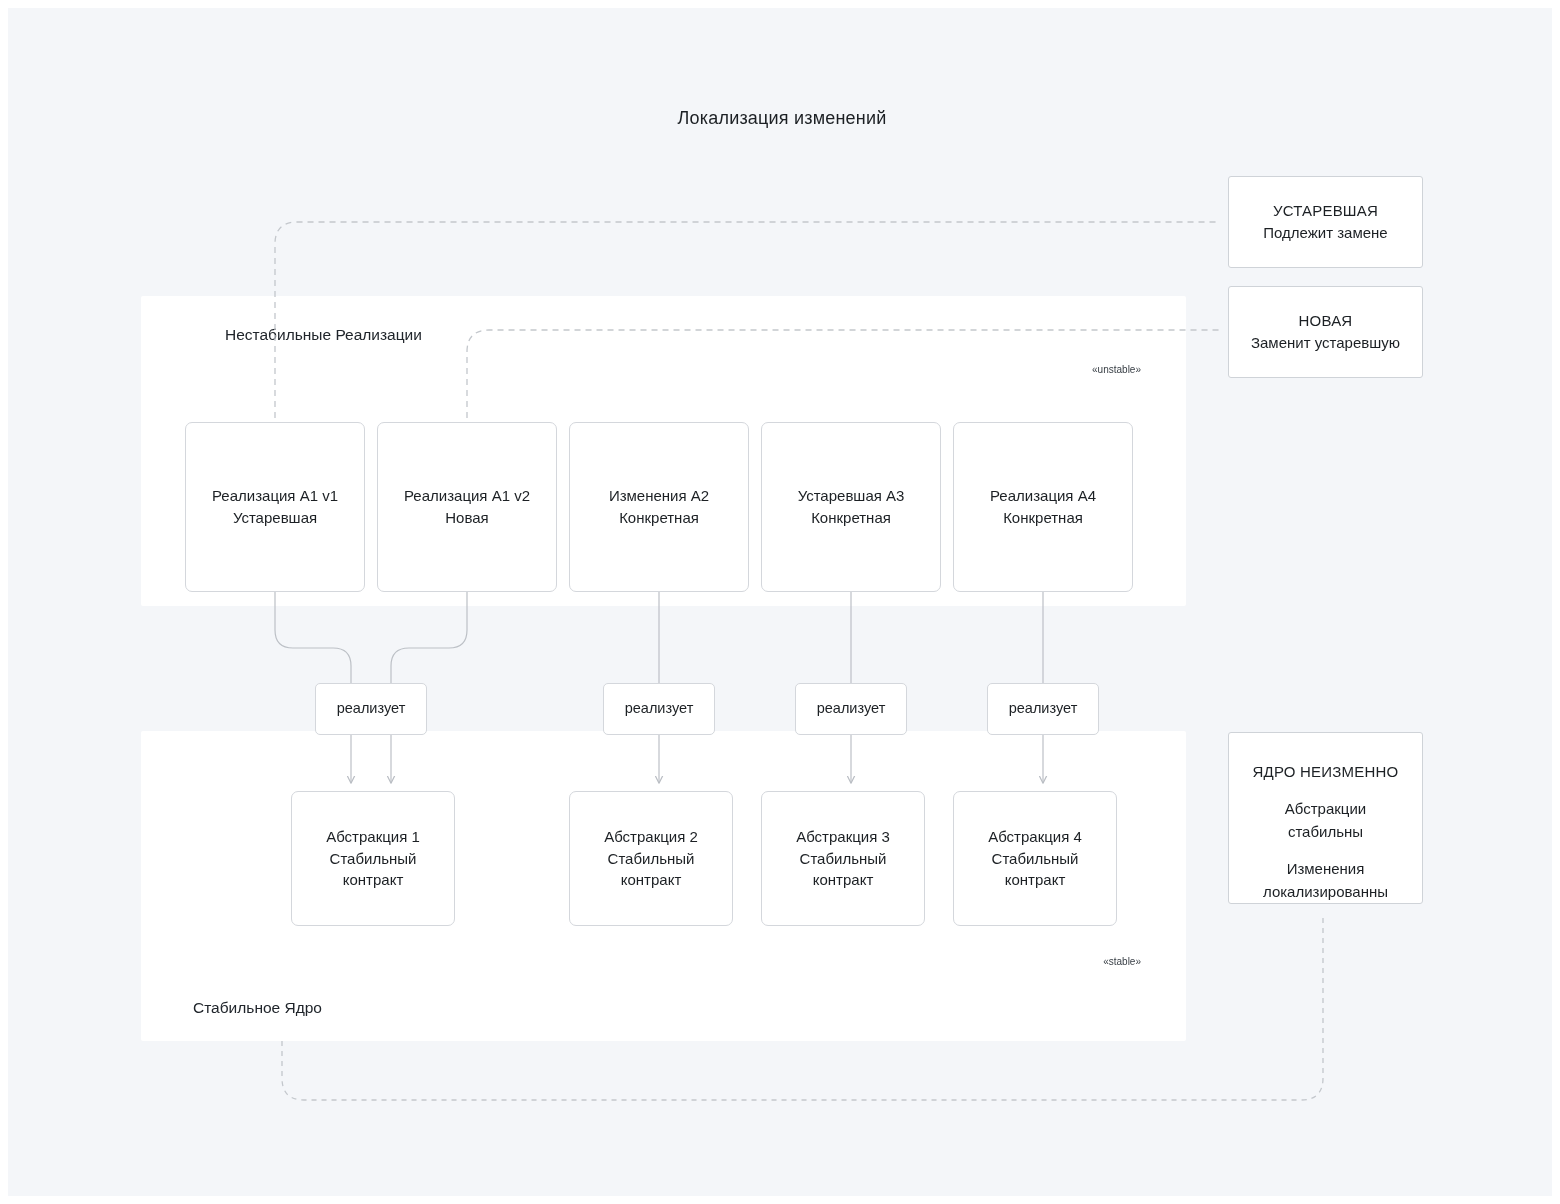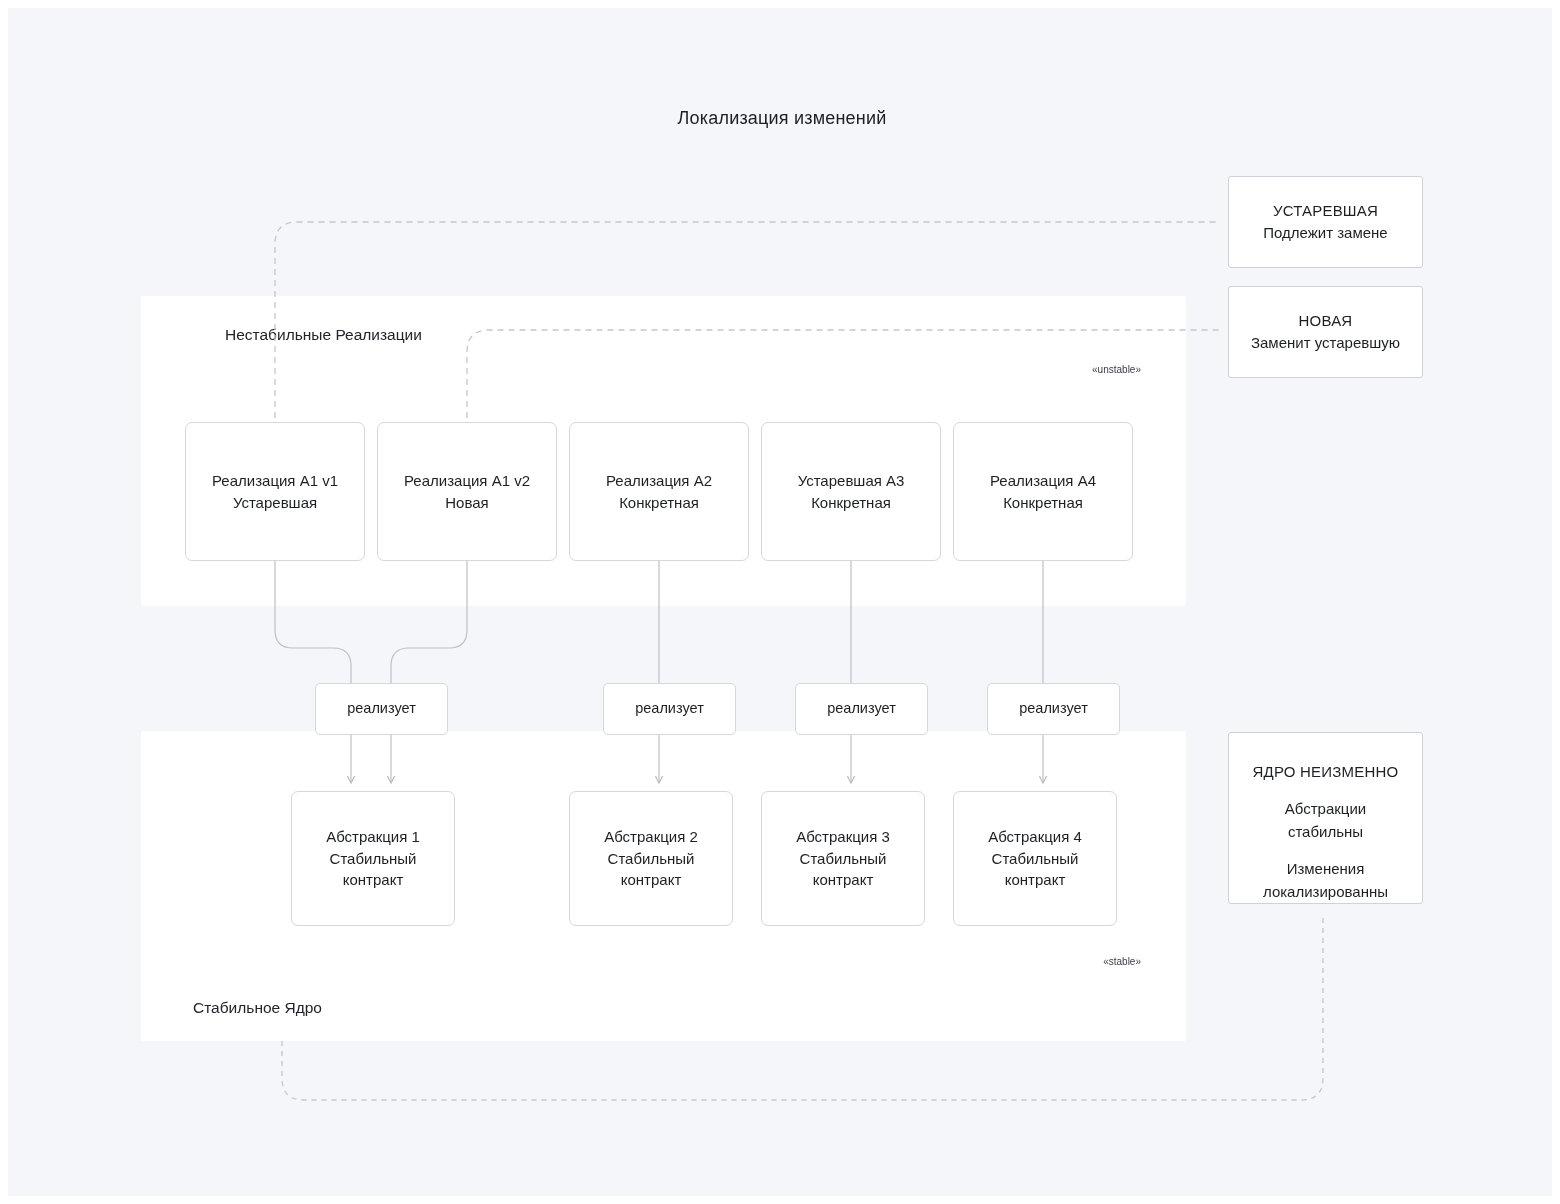--- a/index.html
+++ b/index.html
@@ -91,27 +91,27 @@
     border-radius: 7px;
     display: flex;
     align-items: center;
     justify-content: center;
     text-align: center;
     color: #1c2024;
     font-size: 15px;
     line-height: 1.45;
     box-sizing: border-box;
   }
-  .impl-node { width: 180px; height: 139px; top: 414px; }
+  .impl-node { width: 180px; height: 170px; top: 414px; }
   .impl-node .node-text { padding: 0 8px; }
 
   .abs-node { width: 164px; height: 135px; top: 783px; }
 
   .rel-node {
-    width: 133px;
+    width: 112px;
     height: 52px;
     top: 675px;
     font-size: 14.5px;
     border-radius: 5px;
   }
 
   .note {
     position: absolute;
     background: #ffffff;
     border: 1px solid #cfd3d8;
@@ -202,21 +202,21 @@
 
     <div class="node impl-node" style="left:369px;">
       <div class="node-text">
         <div>Реализация A1 v2</div>
         <div>Новая</div>
       </div>
     </div>
 
     <div class="node impl-node" style="left:561px;">
       <div class="node-text">
-        <div>Реализация A2</div>
+        <div>Изменения A2</div>
         <div>Конкретная</div>
       </div>
     </div>
 
     <div class="node impl-node" style="left:753px;">
       <div class="node-text">
         <div>Устаревшая A3</div>
         <div>Конкретная</div>
       </div>
     </div>

